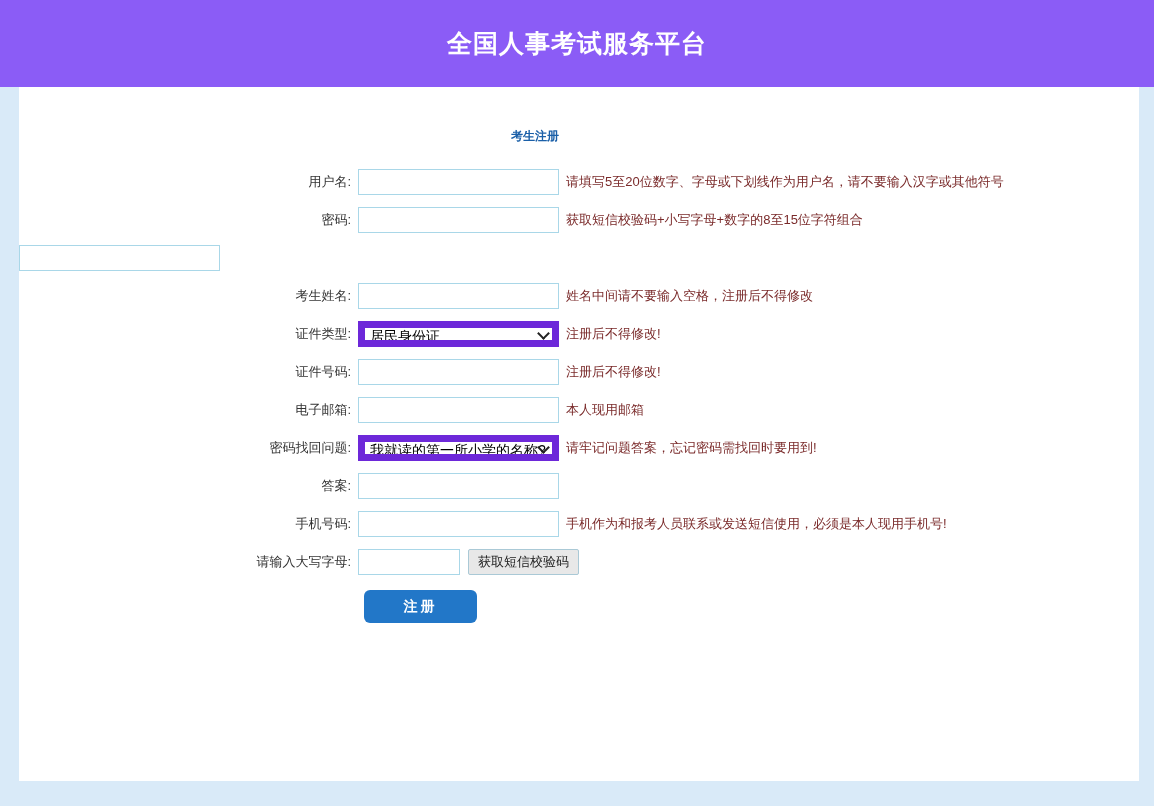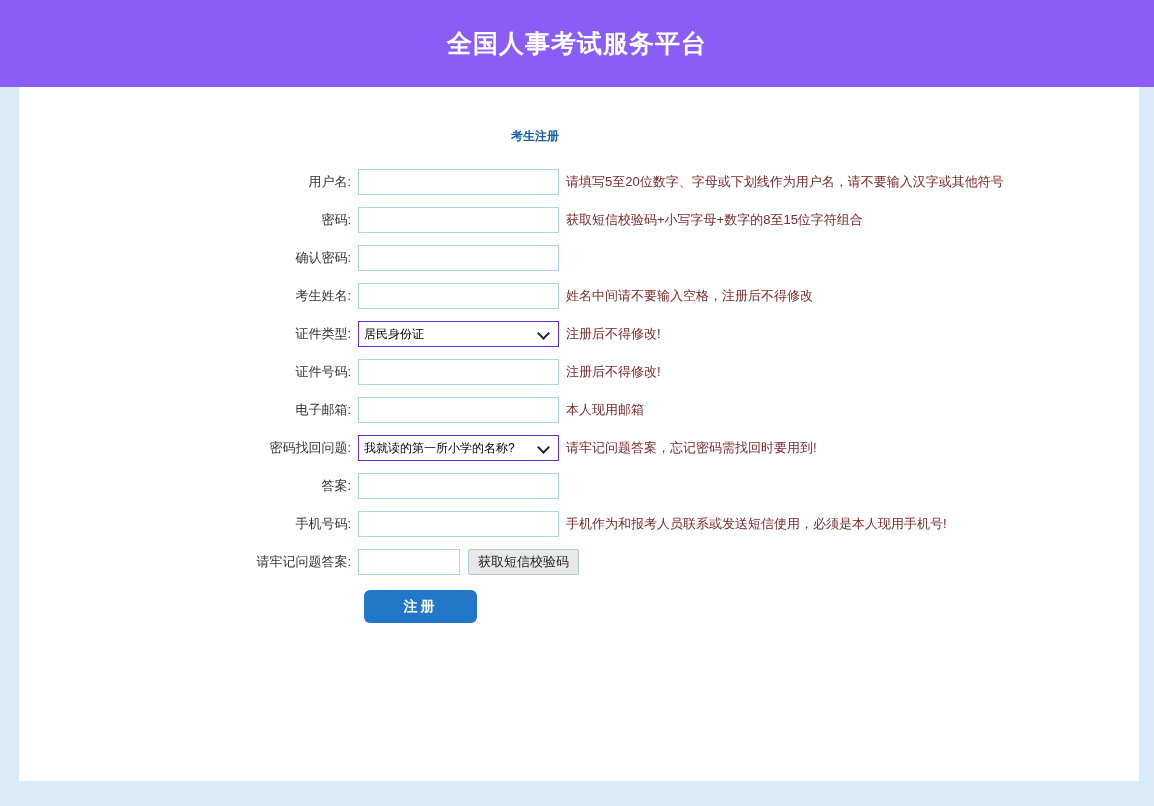--- a/index.html
+++ b/index.html
@@ -43,23 +43,23 @@
     border:1px solid #a9d7e8;
     padding:2px 5px; font-size:14px;
     outline:none; background:#ffffff;
   }
   .txt.sms { width:102px; }
   .selwrap { position:relative; width:201px; height:26px; flex:none; }
   .sel {
     appearance:none; -webkit-appearance:none; -moz-appearance:none;
     width:201px; height:26px;
     box-sizing:border-box;
-    border:1px solid #6d28d9; border-radius:0;
+    border:7px solid #6d28d9; border-radius:0;
     background:#ffffff;
-    font-size:12px; color:#000;
+    font-size:14px; color:#000;
     padding:0 5px;
     font-family:inherit;
   }
   .chev {
     position:absolute; right:11px; top:8px;
     width:7px; height:7px;
     border-right:2px solid #222; border-bottom:2px solid #222;
     transform:rotate(45deg);
     pointer-events:none;
   }
@@ -103,21 +103,20 @@
     <span class="hint">请填写5至20位数字、字母或下划线作为用户名，请不要输入汉字或其他符号</span>
   </div>
 
   <div class="row">
     <span class="lbl">密码:</span>
     <input class="txt" type="password" style="">
     <span class="hint">获取短信校验码+小写字母+数字的8至15位字符组合</span>
   </div>
 
   <div class="row">
-    <span class="lbl">确认密码:</span>
     <input class="txt" type="password" style="">
     <span class="hint"></span>
   </div>
 
   <div class="row">
     <span class="lbl">考生姓名:</span>
     <input class="txt" type="text" style="">
     <span class="hint">姓名中间请不要输入空格，注册后不得修改</span>
   </div>
 
@@ -161,21 +160,21 @@
     <span class="hint"></span>
   </div>
 
   <div class="row">
     <span class="lbl">手机号码:</span>
     <input class="txt" type="text" style="">
     <span class="hint">手机作为和报考人员联系或发送短信使用，必须是本人现用手机号!</span>
   </div>
 
   <div class="row">
-    <span class="lbl">请牢记问题答案:</span>
+    <span class="lbl">请输入大写字母:</span>
     <input class="txt sms" type="text" style="">
     <button class="smsbtn">获取短信校验码</button>
   </div>
 
   <div class="submit-row">
     <button class="submit">注册</button>
   </div>
 
 </div>
 

